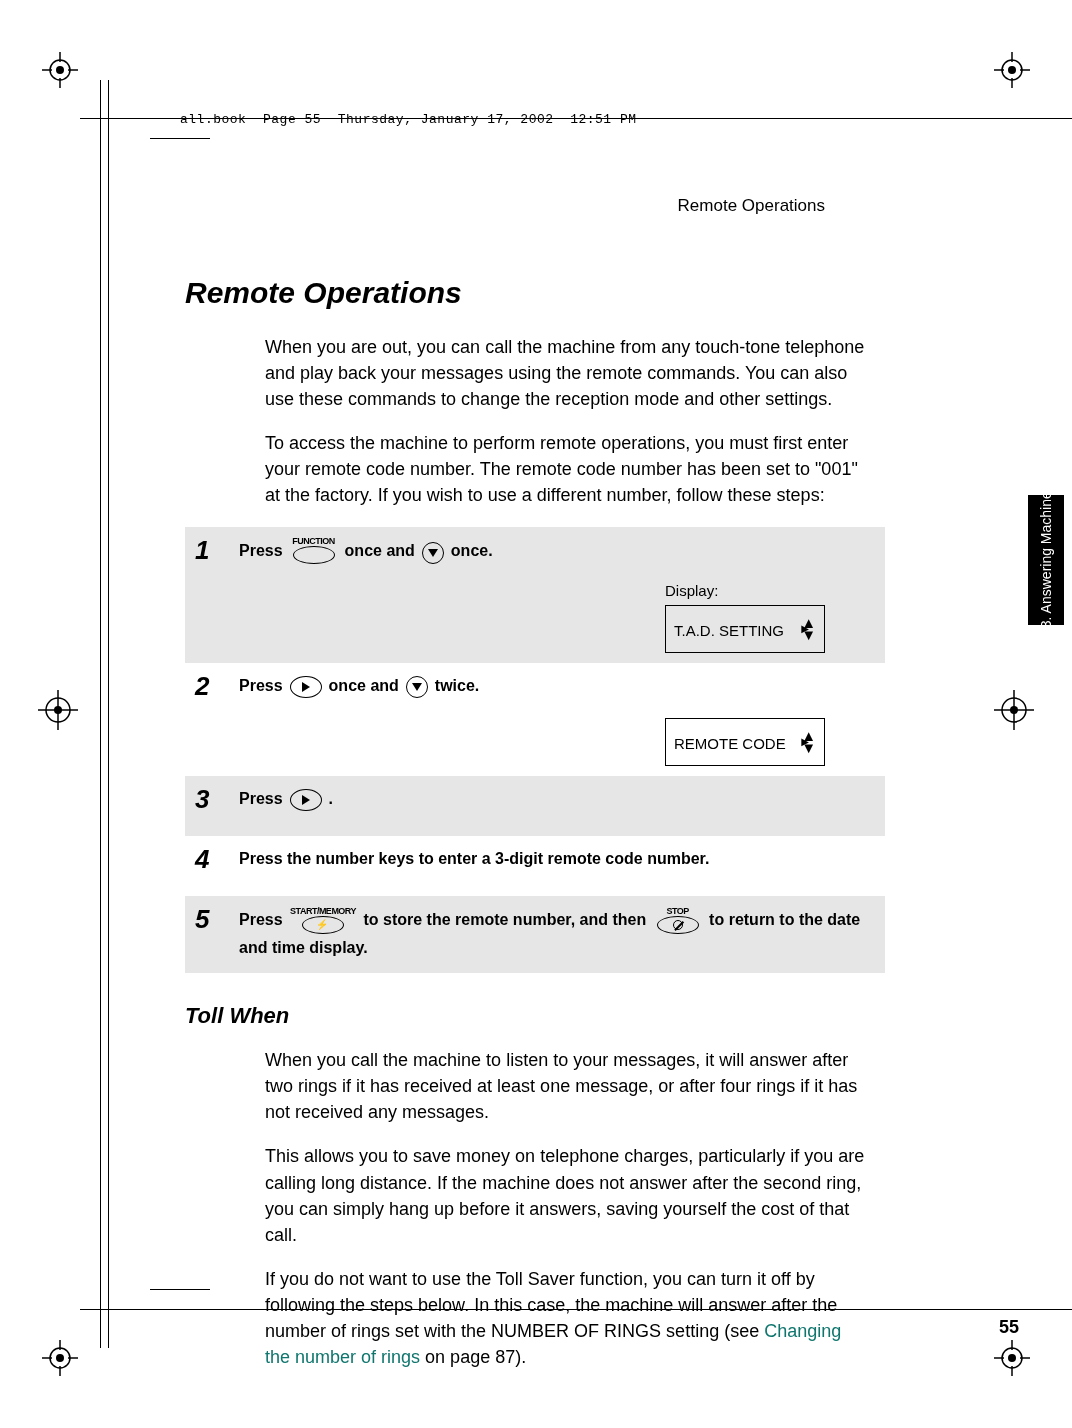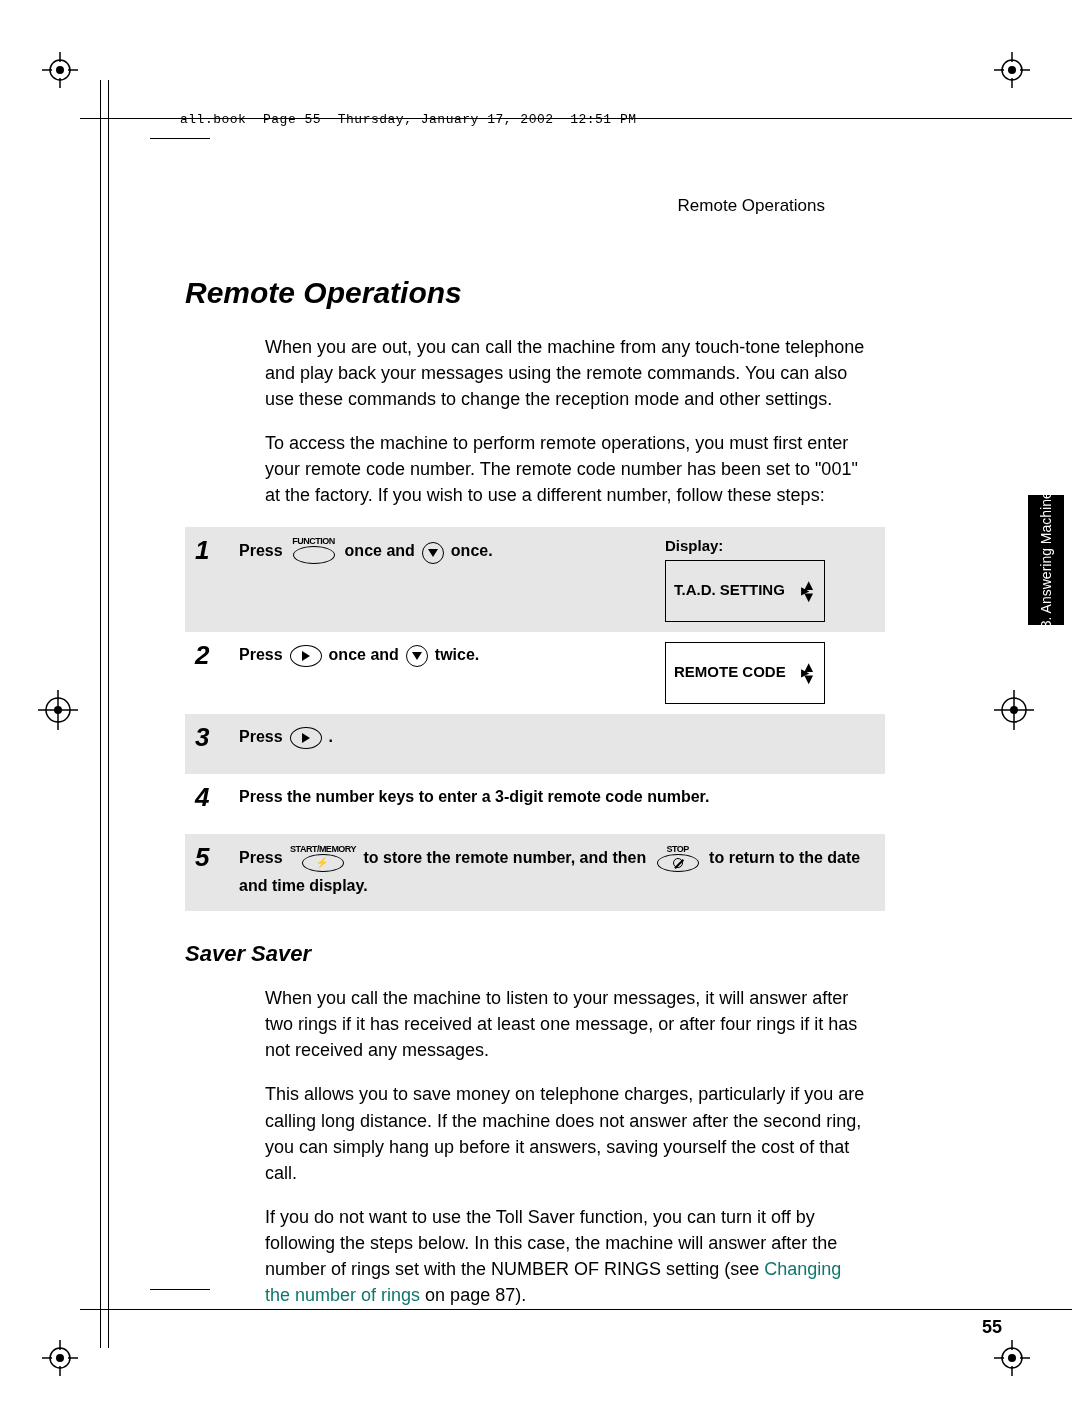--- a/index.html
+++ b/index.html
@@ -106,29 +106,30 @@
     line-height: 1.6;
     display: flex;
     flex-wrap: wrap;
     align-items: flex-end;
     gap: 4px 4px;
   }
   .step-body span.txt { }
   .display-col {
     width: 200px;
     font-size: 15px;
-    font-weight: bold;
+    font-weight: normal;
+    margin-top: 45px;
   }
   .display-label { margin-bottom: 6px; }
   .lcd {
     border: 1.5px solid #000;
-    padding: 20px 8px;
+    padding: 13px 8px;
     font-size: 15px;
     display: inline-flex;
-    align-items: flex-start;
+    align-items: flex-end;
     gap: 8px;
     min-width: 160px;
     justify-content: space-between;
   }
   .arrows { display:inline-flex; flex-direction:column; line-height:0.5;}
 
   .btn-oval {
     display: inline-block;
     width: 42px;
     height: 18px;
@@ -194,21 +195,21 @@
   .side-tab span {
     transform: rotate(-90deg);
     font-size: 14px;
     white-space: nowrap;
     line-height: 1.1;
     text-align: center;
   }
 
   .page-num {
     position: absolute;
-    right: 70px;
+    right: 53px;
     bottom: 90px;
     font-size: 18px;
     font-weight: bold;
   }
 
   a.ref { text-decoration: none; color:#0f766e;}
 </style>
 </head>
 <body>
 
@@ -364,21 +365,21 @@
           <span class="btn-oval">
               <span class="stop-sym"></span>
             </span>
         </span>
         <span class="txt">to return to the date and time display.</span>
       </div>
     </div>
 
   </div>
 
-  <h2 class="sub" style="margin-top:30px;">Saver Saver</h2>
+  <h2 class="sub" style="margin-top:30px;">Toll When</h2>
 
   <p class="para">When you call the machine to listen to your messages, it will answer after two rings if it has received at least one message, or after four rings if it has not received any messages.</p>
   <p class="para">This allows you to save money on telephone charges, particularly if you are calling long distance. If the machine does not answer after the second ring, you can simply hang up before it answers, saving yourself the cost of that call.</p>
   <p class="para">
     <span>If you do not want to use the Toll Saver function, you can turn it off by following the steps below. In this case, the machine will answer after the number of rings set with the NUMBER OF RINGS setting (see </span><a class="ref">Changing the number of rings</a><span> on page 87).</span>
   </p>
 
 </div>
 
 <div class="side-tab">

